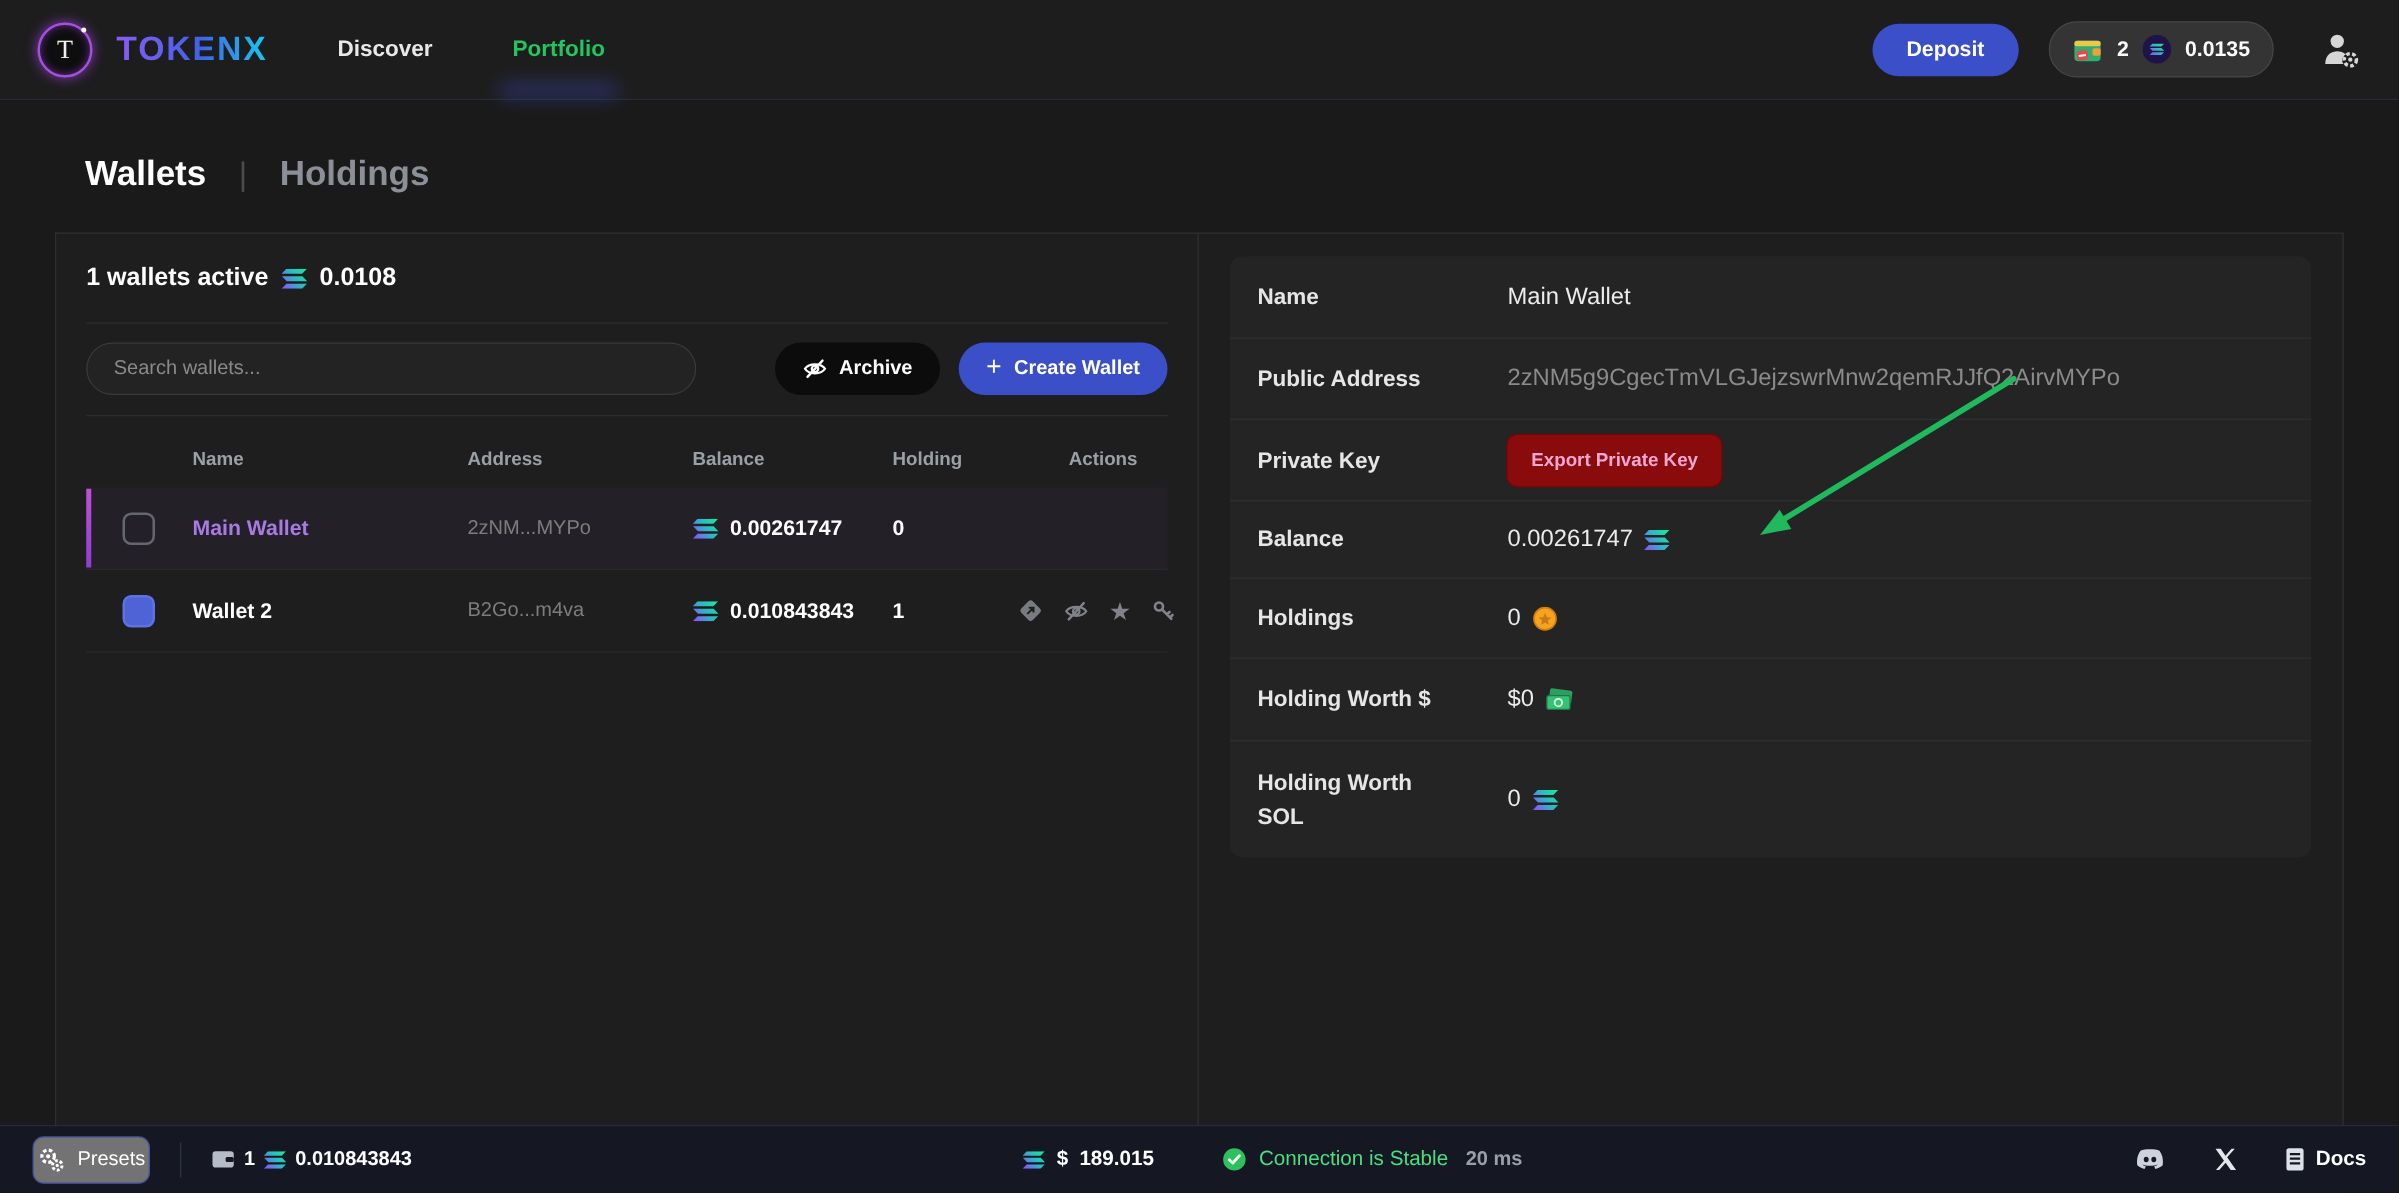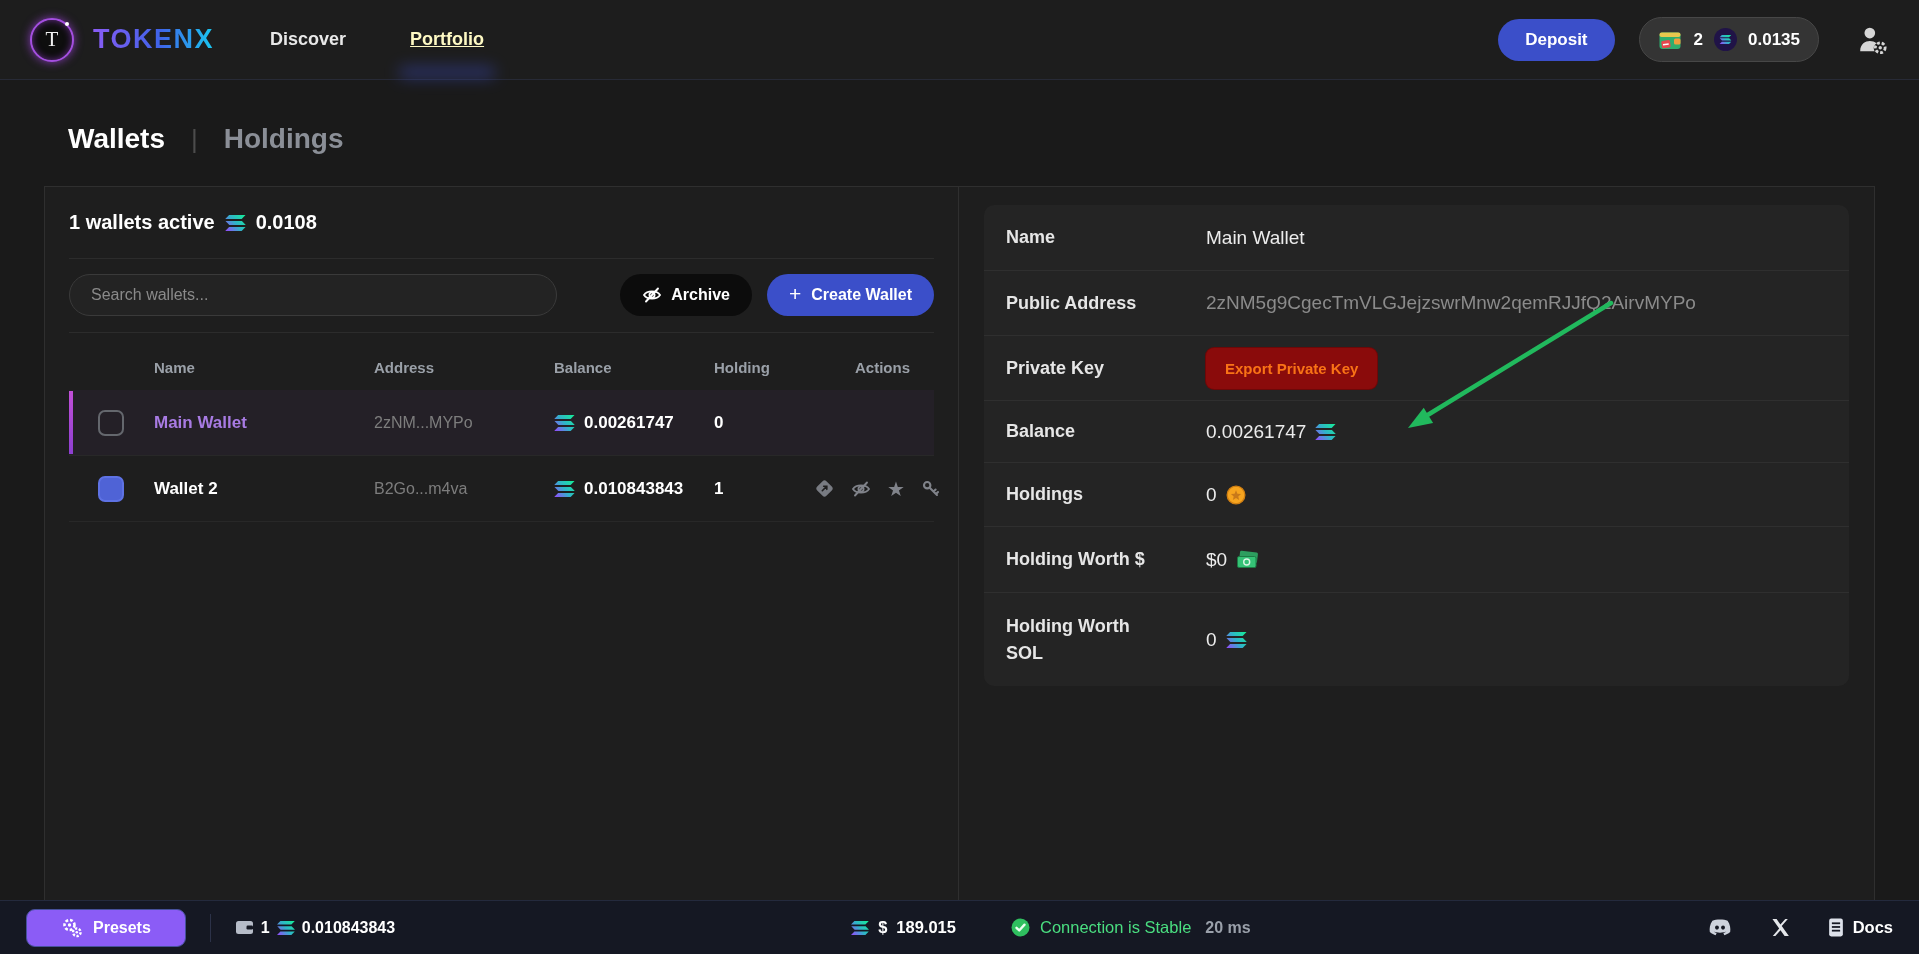--- a/index.html
+++ b/index.html
@@ -13,21 +13,21 @@
     border-bottom:1px solid #272a36; display:flex; align-items:center; padding:0 30px; }
   .logo { position:relative; width:44px; height:44px; border-radius:50%; background:#0e0e0e;
     border:2px solid #a44fe0; box-shadow:0 0 10px rgba(167,68,233,.75), inset 0 0 7px rgba(167,68,233,.55);
     display:grid; place-items:center; font-family:"Liberation Serif", serif; font-size:21px; color:#f0f0f0; }
   .logo::after { content:""; position:absolute; top:2px; right:3px; width:4px; height:4px; border-radius:50%; background:#fff; }
   .brand { margin-left:19px; font-size:27px; font-weight:bold; letter-spacing:1.5px;
     background:linear-gradient(90deg,#8a5cf5 0%,#3f63e8 55%,#19c8f0 100%);
     -webkit-background-clip:text; background-clip:text; color:transparent; }
   .nav-links { display:flex; gap:64px; margin-left:56px; }
   .nav-link { font-size:18px; font-weight:600; color:#e8e8e8; cursor:pointer; position:relative; }
-  .nav-link.active { color:#fef9c3;text-decoration:underline; }
+  .nav-link.active { color:#22c55e; }
   .nav-link.active::after { content:""; position:absolute; left:-10px; right:-10px; bottom:-27px;
     height:9px; background:#3d4fd0; filter:blur(8px); opacity:.55; }
   .nav-right { margin-left:auto; display:flex; align-items:center; gap:24px; }
   .deposit-btn { background:#3b4fc9; color:#fff; font-weight:700; font-size:17px;
     padding:11px 27px; border-radius:23px; border:none; cursor:pointer; font-family:inherit; }
   .wallet-badge { background:#343434; border:1px solid #474747; border-radius:23px; height:45px;
     padding:0 18px; display:flex; align-items:center; gap:11px; font-size:17px; font-weight:700; color:#fff; cursor:pointer; }
   .account-btn { margin-left:14px; cursor:pointer; display:flex; }
   
   .page-tabs { position:absolute; top:123px; left:68px; display:flex; align-items:center; gap:26px; }
@@ -75,31 +75,31 @@
   .star { font-family:"DejaVu Sans", sans-serif; color:#80838a; font-size:20px; line-height:1; cursor:pointer; }
   
   .details-title { font-size:19px; font-weight:700; color:#fff; }
   .details-card { margin-top:18px; background:#242424; border-radius:10px; }
   .d-row { display:flex; align-items:center; padding:0 22px; border-bottom:1px solid #2f2f2f; }
   .d-row:last-child { border-bottom:none; }
   .d-label { width:200px; flex-shrink:0; color:#e6e6e6; font-weight:600; font-size:18px; line-height:1.45; }
   .d-label .narrow { display:inline-block; max-width:140px; }
   .d-value { color:#ececec; font-size:19px; display:flex; align-items:center; gap:9px; }
   .addr-value { color:#8b8b8b; }
-  .export-btn { background:#8a0b0b; color:#f97316; font-weight:700; font-size:15px; padding:12px 19px;
+  .export-btn { background:#8a0b0b; color:#f9a8d4; font-weight:700; font-size:15px; padding:12px 19px;
     border:none; border-radius:8px; cursor:pointer; font-family:inherit; box-shadow:0 0 0 1px #6d0808; }
   .h-name{height:66px;} .h-addr{height:65px;} .h-pk{height:65px;} .h-bal{height:62px;}
   .h-hold{height:64px;} .h-usd{height:66px;} .h-sol{height:93px;}
   
   .arrow-overlay { position:absolute; inset:0; pointer-events:none; z-index:6; }
   
   .statusbar { position:absolute; left:0; right:0; top:900px; height:54px; background:#151823;
     border-top:1px solid #242a3d; display:flex; align-items:center; padding:0 26px; }
-  .presets-btn { background:#8b5cf6; border:1px solid #46519b; border-radius:9px; height:38px; padding:0 34px;
-    display:flex; align-items:center; gap:10px; color:#fff; font-weight:700; font-size:16px; cursor:pointer; font-family:inherit; }
+  .presets-btn { background:#737373; border:1px solid #46519b; border-radius:9px; height:38px; padding:0 3px;
+    display:flex; align-items:center; gap:10px; color:#fff; font-weight:400; font-size:16px; cursor:pointer; font-family:inherit; }
   .sb-divider { width:1px; height:28px; background:#2c3248; margin:0 24px; }
   .sb-group { display:flex; align-items:center; gap:7px; font-size:16px; font-weight:600; color:#fff; }
   .spacer { flex:1; }
   .sb-price { display:flex; align-items:center; gap:9px; font-size:16.5px; font-weight:600; color:#fff; }
   .sb-conn { display:flex; align-items:center; gap:10px; margin-left:55px; }
   .conn-text { color:#4ade80; font-size:16.5px; }
   .latency { color:#9aa0aa; font-weight:700; font-size:16px; margin-left:4px; }
   .sb-icons { display:flex; align-items:center; gap:38px; }
   .sb-icon { display:flex; align-items:center; gap:9px; cursor:pointer; color:#fff; font-weight:700; font-size:16.5px;text-align:right; }
 </style>

